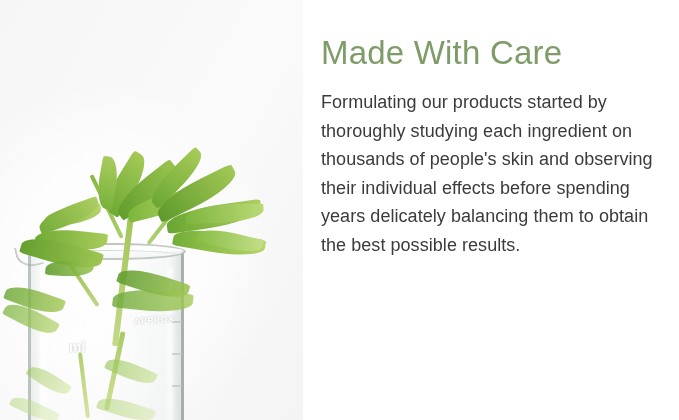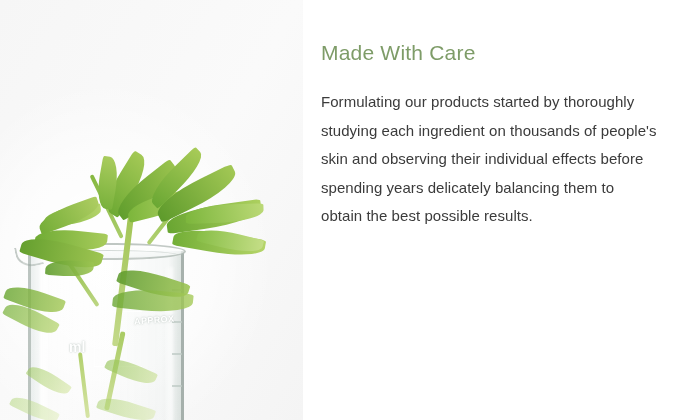--- a/index.html
+++ b/index.html
@@ -185,36 +185,36 @@
     height: 420px;
     background: #ffffff;
     padding: 0 22px 0 18px;
     box-sizing: border-box;
   }
   .heading {
     position: absolute;
     left: 18px;
     top: 38px;
     margin: 0;
-    font-size: 21px;
+    font-size: 33px;
     font-weight: normal;
     line-height: 30px;
     color: #7e9c68;
     letter-spacing: 0.2px;
     white-space: nowrap;
   }
   .body-copy {
     position: absolute;
     left: 18px;
     top: 88px;
     width: 338px;
   }
   .paragraph {
     margin: 0;
-    font-size: 15px;
+    font-size: 18px;
     line-height: 28.5px;
     color: #3b3b3b;
     letter-spacing: 0.05px;
   }
   .paragraph + .paragraph { margin-top: 28px; }
 </style>
 </head>
 <body>
 
 <div class="banner">

